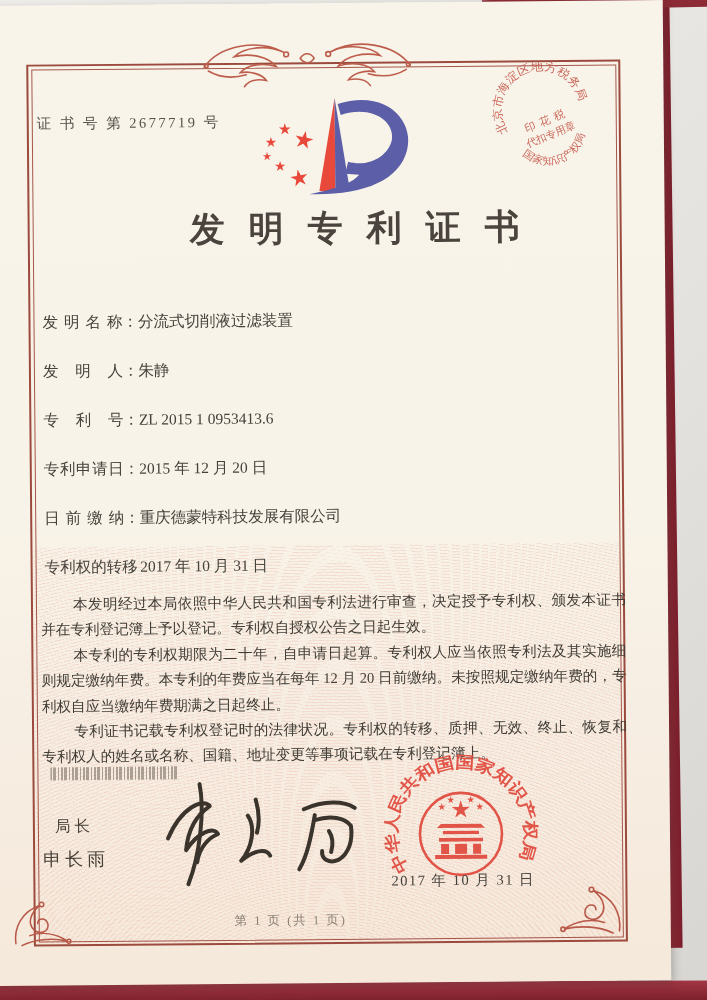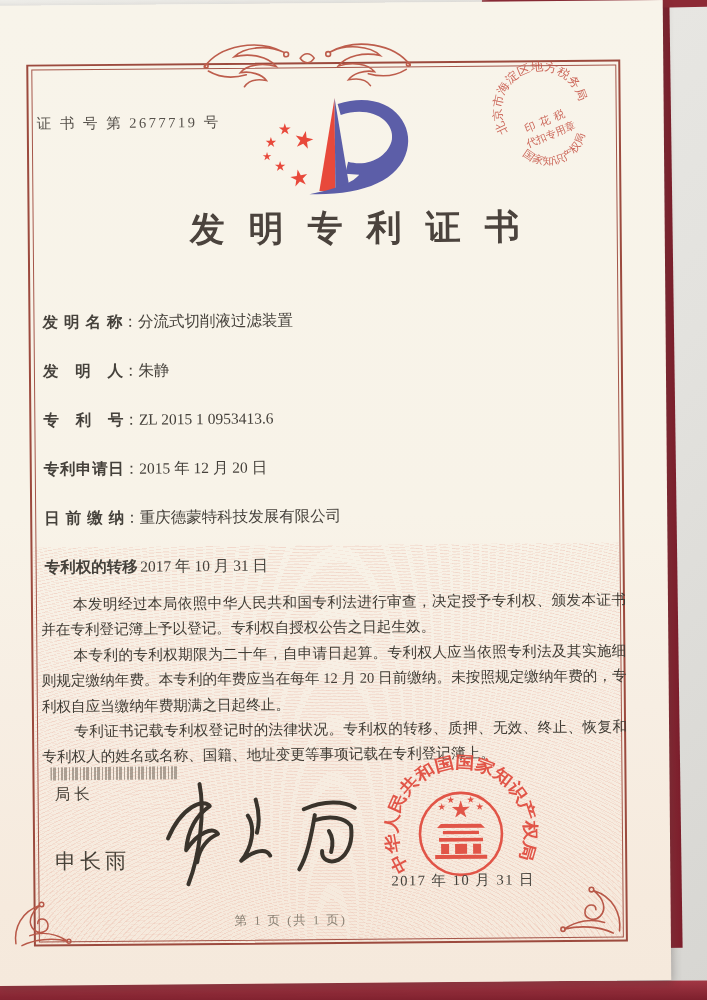--- a/index.html
+++ b/index.html
@@ -30,28 +30,28 @@
     pointer-events:none;
   }
   
   .frame{left:30px;top:62px;width:590px;height:878px;border:2.5px solid #9c4a3e;}
   .frame::after{content:"";position:absolute;inset:2.5px;border:1px solid #a5564a;}
   .certno{left:40px;top:112px;font-size:14.5px;letter-spacing:2.5px;color:#55504a;}
   .title{left:62px;top:205px;width:590px;text-align:center;font-size:35px;font-weight:600;
          letter-spacing:24px;text-indent:24px;color:#4b433d;}
   .rows{left:44px;top:309px;width:560px;font-size:15.5px;color:#45413b;}
   .row{line-height:22px;margin-bottom:27px;white-space:nowrap;}
-  .flabel{display:inline-block;width:80px;text-align:justify;text-align-last:justify;vertical-align:top;font-weight:bold;}
+  .flabel{display:inline-block;width:80px;text-align:justify;text-align-last:justify;vertical-align:top;}
   .paras{left:40px;top:590px;width:585px;font-size:14.6px;line-height:25.4px;color:#403c35;text-align:justify;}
   .paras p{margin:0;text-indent:2.2em;}
   .barcode{left:48px;top:765px;width:128px;height:13px;opacity:.55;
     background:repeating-linear-gradient(90deg,#6e6458 0,#6e6458 1.5px,transparent 1.5px,transparent 3px,
       #6e6458 3px,#6e6458 6px,transparent 6px,transparent 7.5px,#6e6458 7.5px,#6e6458 8.5px,transparent 8.5px,transparent 11px);}
-  .sig-title{left:52px;top:782px;font-size:15.5px;letter-spacing:4px;color:#474138;}
-  .sig-name{left:52px;top:845px;font-size:21px;letter-spacing:4px;color:#474138;}
+  .sig-title{left:52px;top:814px;font-size:15.5px;letter-spacing:4px;color:#474138;}
+  .sig-name{left:40px;top:845px;font-size:18px;letter-spacing:4px;color:#474138;}
   .footer{left:2px;top:912px;width:570px;text-align:center;font-size:12.5px;letter-spacing:2px;color:#8b8275;}
   .seal-date{left:388px;top:872px;font-size:14.5px;letter-spacing:1.5px;color:#45423c;z-index:6;}
   .seal-main{left:378px;top:753px;z-index:5;opacity:.92;}
   .seal-tax{left:499px;top:77px;transform:rotate(-22deg);opacity:.85;}
   svg{overflow:visible;}
 </style>
 </head>
 <body>
 
 <svg width="0" height="0" style="position:absolute">

